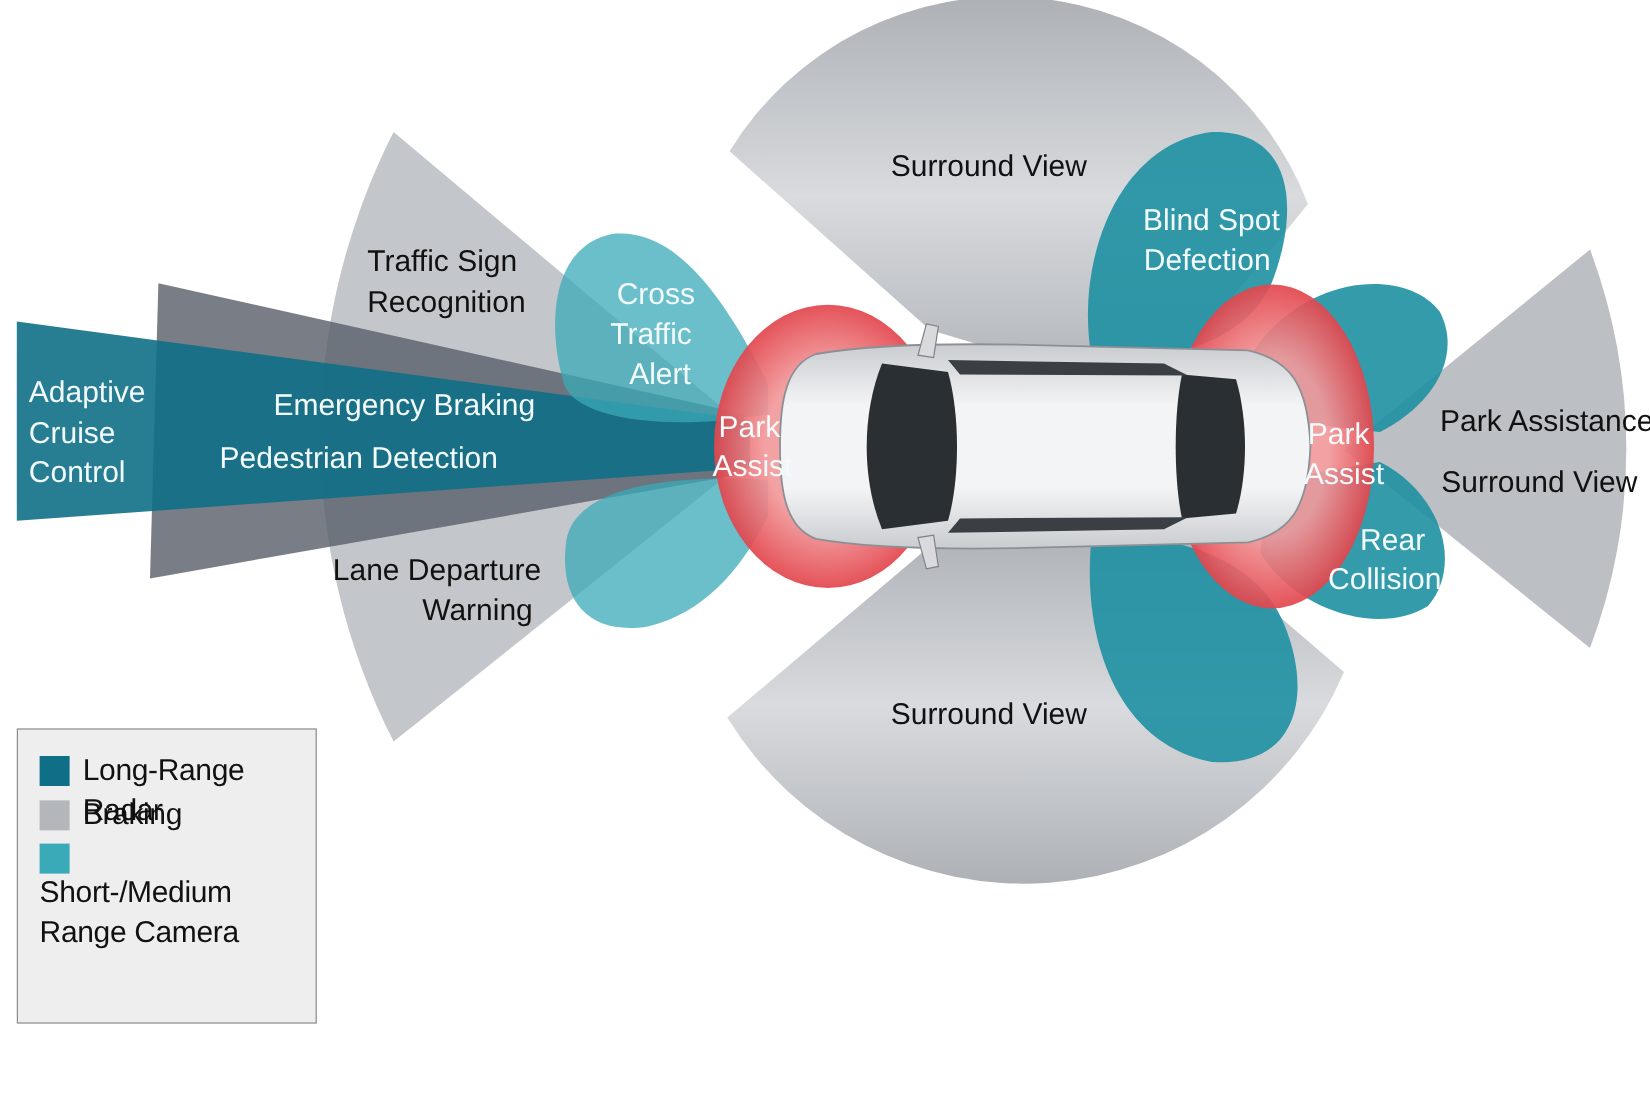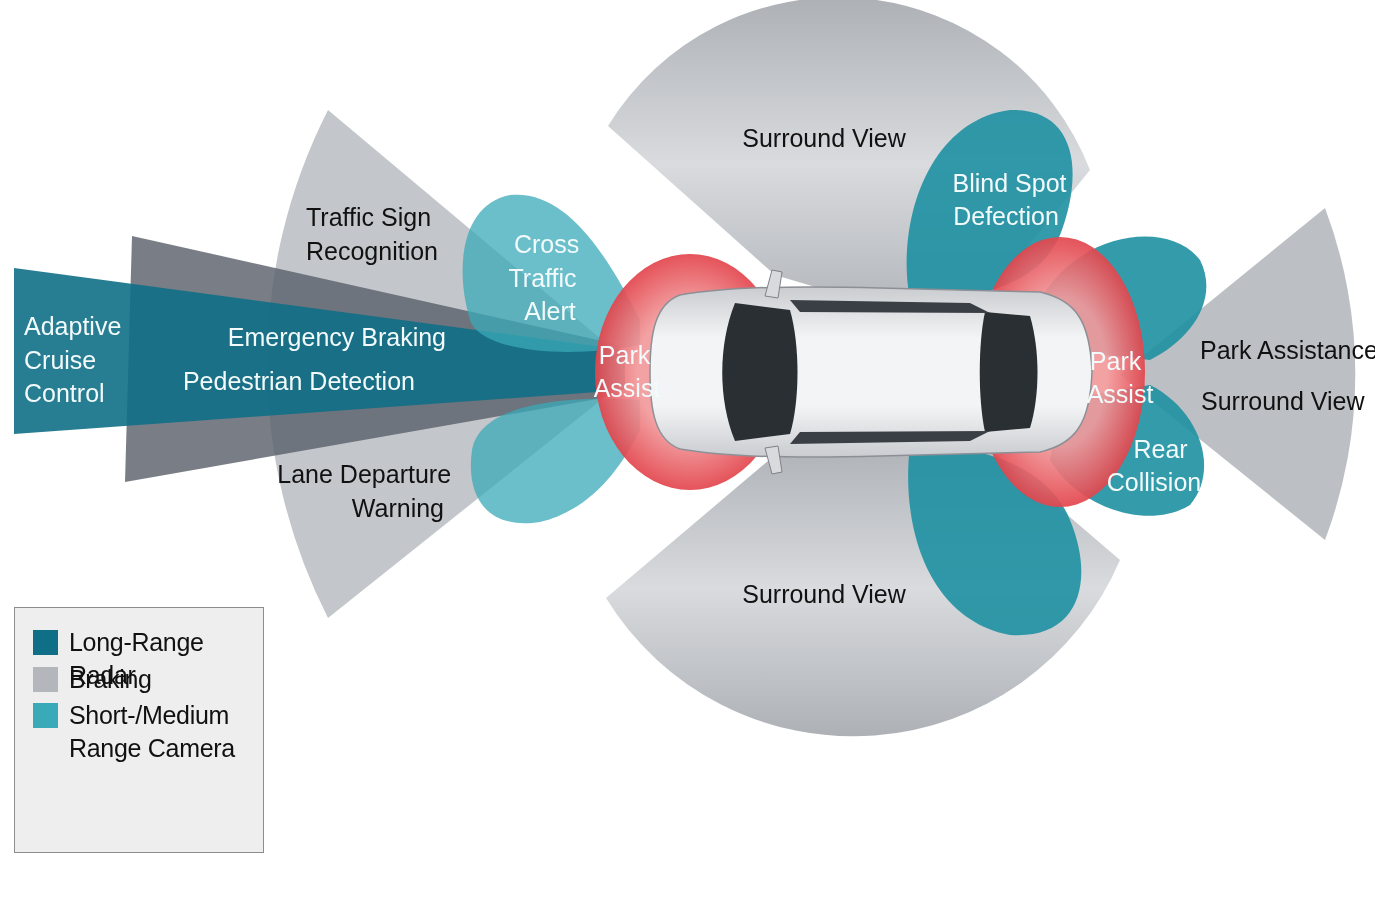--- a/index.html
+++ b/index.html
@@ -8,21 +8,21 @@
   svg.diagram { position: absolute; left: 0; top: 0; width: 1375px; height: 917px; }
   .lbl { font-family: "Liberation Sans", sans-serif; font-size: 25px; }
   .lbl-dark { fill: #111111; }
   .lbl-light { fill: #f2fafb; }
   .legend {
     position: absolute; left: 14px; top: 607px; width: 250px; height: 246px;
     background: #eeeeee; border: 1.5px solid #8d8d8d; box-sizing: border-box;
     padding: 18px 0 0 18px;
   }
   .legend-row { display: flex; align-items: flex-start; height: 36.5px; }
-  .legend-row.tall { height: 70px; }
+  .legend-row.tall { height: 70px; flex-direction: column; }
   .swatch { width: 25px; height: 25px; margin-top: 4px; margin-right: 11px; flex: none; }
   .legend-text { font-size: 25px; color: #111; line-height: 33px; letter-spacing: -0.3px; }
 </style>
 </head>
 <body>
 
 <svg class="diagram" viewBox="0 0 1375 917">
   <defs>
     <linearGradient id="camGrad" x1="0" y1="0" x2="0" y2="1">
       <stop offset="0" stop-color="#adb1b6"></stop>

